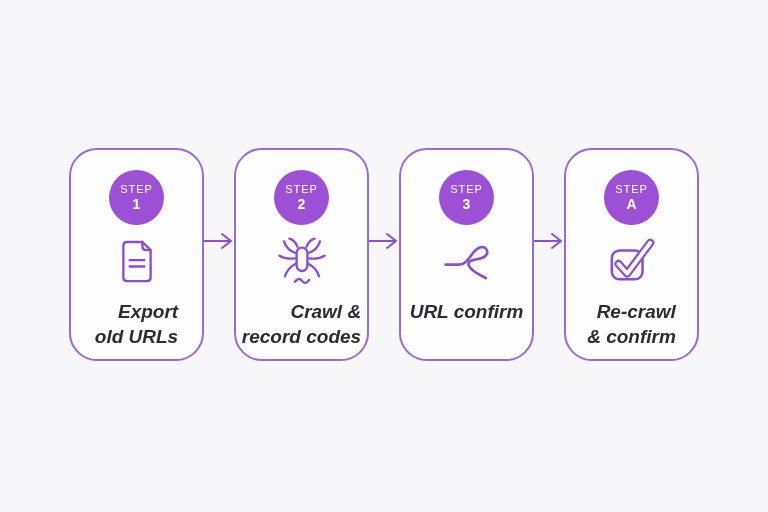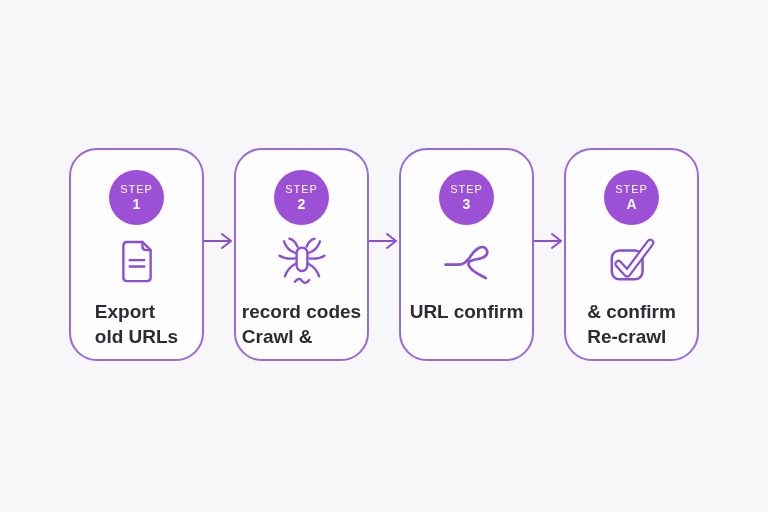--- a/index.html
+++ b/index.html
@@ -33,22 +33,23 @@
   .icon-box{
     margin-top:10px;height:54px;
     display:flex;align-items:center;justify-content:center;
   }
   .icon-box svg{display:block;}
   .caption{
     margin-top:10px;
     font-size:19px;font-weight:600;
     color:#2e2b33;
     line-height:25px;
-    text-align:left;
+    text-align:right;
     white-space:nowrap;
+    font-style:italic;
   }
   .arrow-gap{
     width:30px;height:213px;position:relative;flex:0 0 30px;
   }
   .arrow-gap svg{position:absolute;left:0;top:84px;}
   .stroke{fill:none;stroke:#8a4ed2;stroke-width:2.6;stroke-linecap:round;stroke-linejoin:round;}
 </style>
 </head>
 <body>
 
@@ -86,22 +87,22 @@
     <div class="icon-box">
       <svg width="52" height="54" viewBox="0 0 56 60">
         <rect class="stroke" x="22" y="14" width="12" height="26" rx="6"></rect>
         <path class="stroke" d="M23 13 C21 8 18 5 14 4 M33 13 C35 8 38 5 42 4"></path>
         <path class="stroke" d="M21 20 C14 18 10 13 8 7 M20 26 C13 27 8 26 3 23 M21 32 C15 35 11 40 9 46"></path>
         <path class="stroke" d="M35 20 C42 18 46 13 48 7 M36 26 C43 27 48 26 53 23 M35 32 C41 35 45 40 47 46"></path>
         <path class="stroke" d="M20 52 C23 48 26 48 28 51 C30 54 33 54 36 50"></path>
       </svg>
     </div>
     <div class="caption">
+      <div>Crawl &amp;</div>
       <div>record codes</div>
-      <div>Crawl &amp;</div>
     </div>
   </div>
 
   <div class="arrow-gap">
     <svg width="30" height="18" viewBox="0 0 30 18">
       <path d="M0 9 H26 M18 2 L27 9 L18 16" fill="none" stroke="#8a4ed2" stroke-width="2" stroke-linecap="round" stroke-linejoin="round"></path>
     </svg>
   </div>
 
   <div class="card">
@@ -131,18 +132,18 @@
       <span class="step-num">A</span>
     </div>
     <div class="icon-box">
       <svg width="54" height="50" viewBox="0 0 56 52">
         <rect class="stroke" x="7" y="14" width="32" height="30" rx="8"></rect>
         <path d="M14 28 L23 38 L47 6" fill="none" stroke="#8a4ed2" stroke-width="8.5" stroke-linecap="round" stroke-linejoin="round"></path>
         <path d="M14 28 L23 38 L47 6" fill="none" stroke="#fdfdfe" stroke-width="4" stroke-linecap="round" stroke-linejoin="round"></path>
       </svg>
     </div>
     <div class="caption">
+      <div>Re-crawl</div>
       <div>&amp; confirm</div>
-      <div>Re-crawl</div>
     </div>
   </div>
 
 </div>
 
 </body></html>

